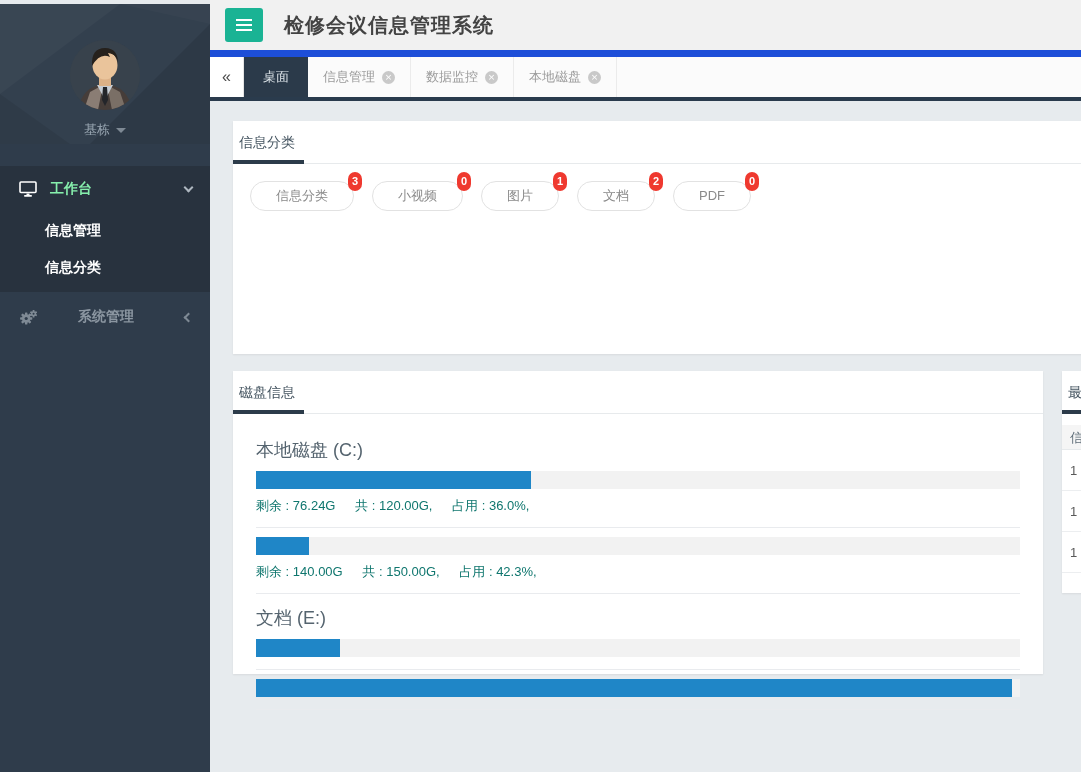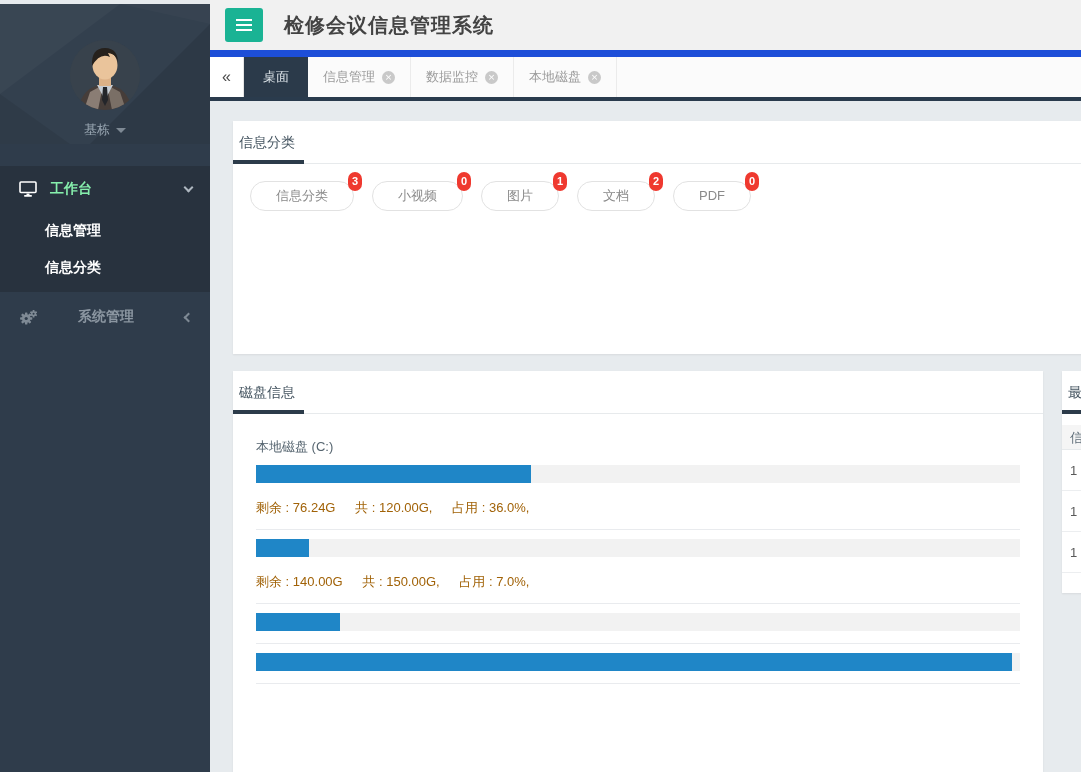--- a/index.html
+++ b/index.html
@@ -50,27 +50,27 @@
   .panel { position:absolute; background:#ffffff; box-shadow:0 1px 2px rgba(0,0,0,0.07); }
   .panel-hd { height:43px; border-bottom:1px solid #e7eaec; }
   .panel-hd .t { display:inline-block; height:43px; line-height:43px; padding:0 9px 0 6px;
     border-bottom:4px solid #2c3b4a; font-size:14px; color:#43535f; }
   #panel-category { left:233px; top:121px; width:920px; height:233px; }
   .pills { display:flex; gap:18px; margin:17px 0 0 17px; }
   .pill { position:relative; height:30px; line-height:28px; padding:0 25px; background:#fff;
     border:1px solid #e2e2e2; border-radius:16px; color:#8a8a8a; font-size:13px; cursor:pointer; }
   .badge { position:absolute; top:-10px; right:-9px; min-width:12px; height:19px; padding:0 4px; border-radius:10px;
     background:#ef392f; color:#fff; font-size:11px; font-weight:bold; line-height:19px; text-align:center; }
-  #panel-disk { left:233px; top:371px; width:810px; height:401px; }
+  #panel-disk { left:233px; top:371px; width:810px; height:303px; }
   .disk-body { padding:12px 23px 0; }
   .disk { border-bottom:1px solid #e9ebee; padding-bottom:12px; }
-  .disk .name { margin-top:12px; font-size:13px; color:#55646f; }
+  .disk .name { margin-top:12px; font-size:18px; color:#55646f; }
   .disk .track { margin-top:9px; height:18px; background:#f2f2f2; }
   .disk .fill { height:100%; background:#1f86c7; }
-  .disk .stats { margin-top:16px; font-size:13px; color:#a16207; }
+  .disk .stats { margin-top:8px; font-size:13px; color:#0f766e; }
   .disk .stats span { margin-right:16px; }
   #panel-latest { left:1062px; top:371px; width:300px; height:222px; }
   .lt-head { height:25px; line-height:25px; margin-top:11px; padding-left:8px; background:#f5f5f5;
     border-bottom:1px solid #e7eaec; font-size:13px; color:#5f6d78; }
   .lt-row { height:41px; line-height:41px; padding-left:8px; border-bottom:1px solid #eceef0;
     font-size:13px; color:#5a5a5a; cursor:pointer; }
 </style>
 </head>
 <body>
 
@@ -215,24 +215,25 @@
         <span>占用 : 36.0%,</span>
       </div>
     </div>
     <div class="disk">
       <div class="track">
           <div class="fill" style="width: 7%;"></div>
         </div>
       <div class="stats">
         <span>剩余 : 140.00G</span>
         <span>共 : 150.00G,</span>
-        <span>占用 : 7.0%,</span>
-      </div>
-    </div>
-    <div class="disk">
+        <span>占用 : 42.3%,</span>
+      </div>
+    </div>
+    <div class="disk">
+      <div class="name">文档 (E:)</div>
       <div class="track">
           <div class="fill" style="width: 11%;"></div>
         </div>
     </div>
     <div class="disk">
       <div class="track">
           <div class="fill" style="width: 99%;"></div>
         </div>
 
     </div>

